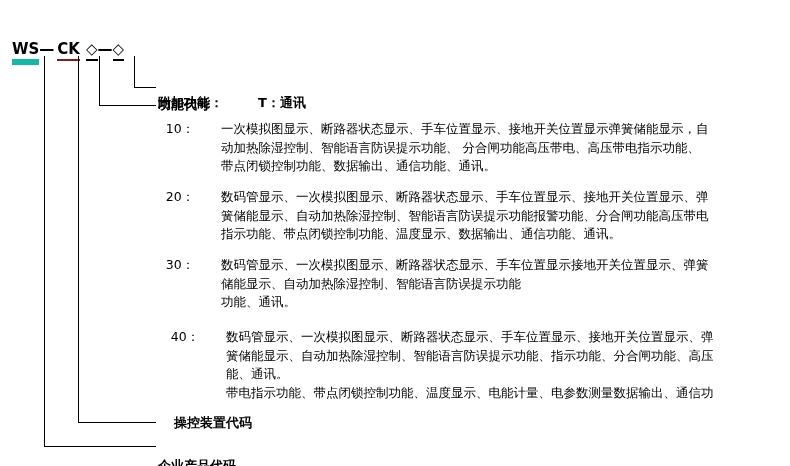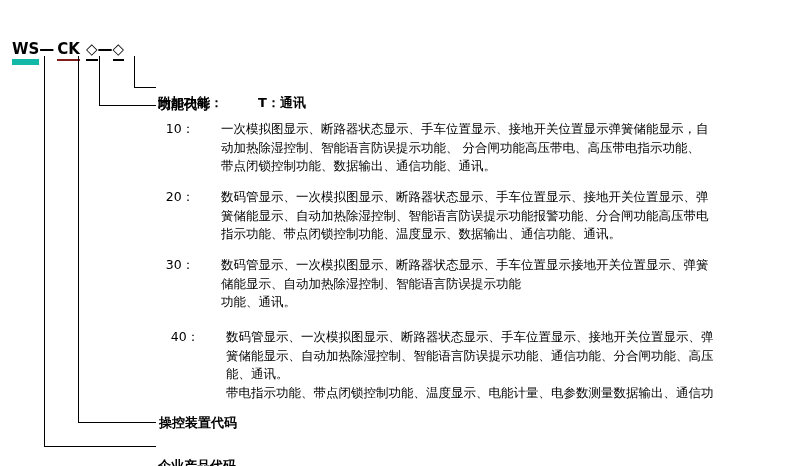--- a/index.html
+++ b/index.html
@@ -135,21 +135,21 @@
   <div class="callout" style="left:158px; top:94px;">
     <span>附加功能：</span>
     <span style="display:inline-block; width:26px;"></span>
     <span>T：通讯</span>
   </div>
 
   <div class="callout" style="left:158px; top:96px;">
     <span>功能代号</span>
   </div>
 
-  <div class="callout" style="left:159px; top:414px;">
+  <div class="callout" style="left:174px; top:414px;">
     <span>操控装置代码</span>
   </div>
 
   <div class="callout" style="left:158px; top:438px;margin-top:19px;">
     <span>企业产品代码</span>
   </div>
 
   <div class="item" style="left:165px; top:120px; width:610px;">
     <span class="num">10：</span>
     <div class="body">
@@ -174,19 +174,19 @@
       <span class="line">数码管显示、一次模拟图显示、断路器状态显示、手车位置显示接地开关位置显示、弹簧</span>
       <span class="line">储能显示、自动加热除湿控制、智能语言防误提示功能</span>
       <span class="line">功能、通讯。</span>
     </div>
   </div>
 
   <div class="item" style="left:170px; top:328px; width:610px;">
     <span class="num">40：</span>
     <div class="body">
       <span class="line">数码管显示、一次模拟图显示、断路器状态显示、手车位置显示、接地开关位置显示、弹</span>
-      <span class="line">簧储能显示、自动加热除湿控制、智能语言防误提示功能、通信功能、分合闸功能、高压</span>
+      <span class="line">簧储能显示、自动加热除湿控制、智能语言防误提示功能、指示功能、分合闸功能、高压</span>
       <span class="line">能、通讯。</span>
       <span class="line">带电指示功能、带点闭锁控制功能、温度显示、电能计量、电参数测量数据输出、通信功</span>
     </div>
   </div>
 
 </div>
 
 </body></html>

